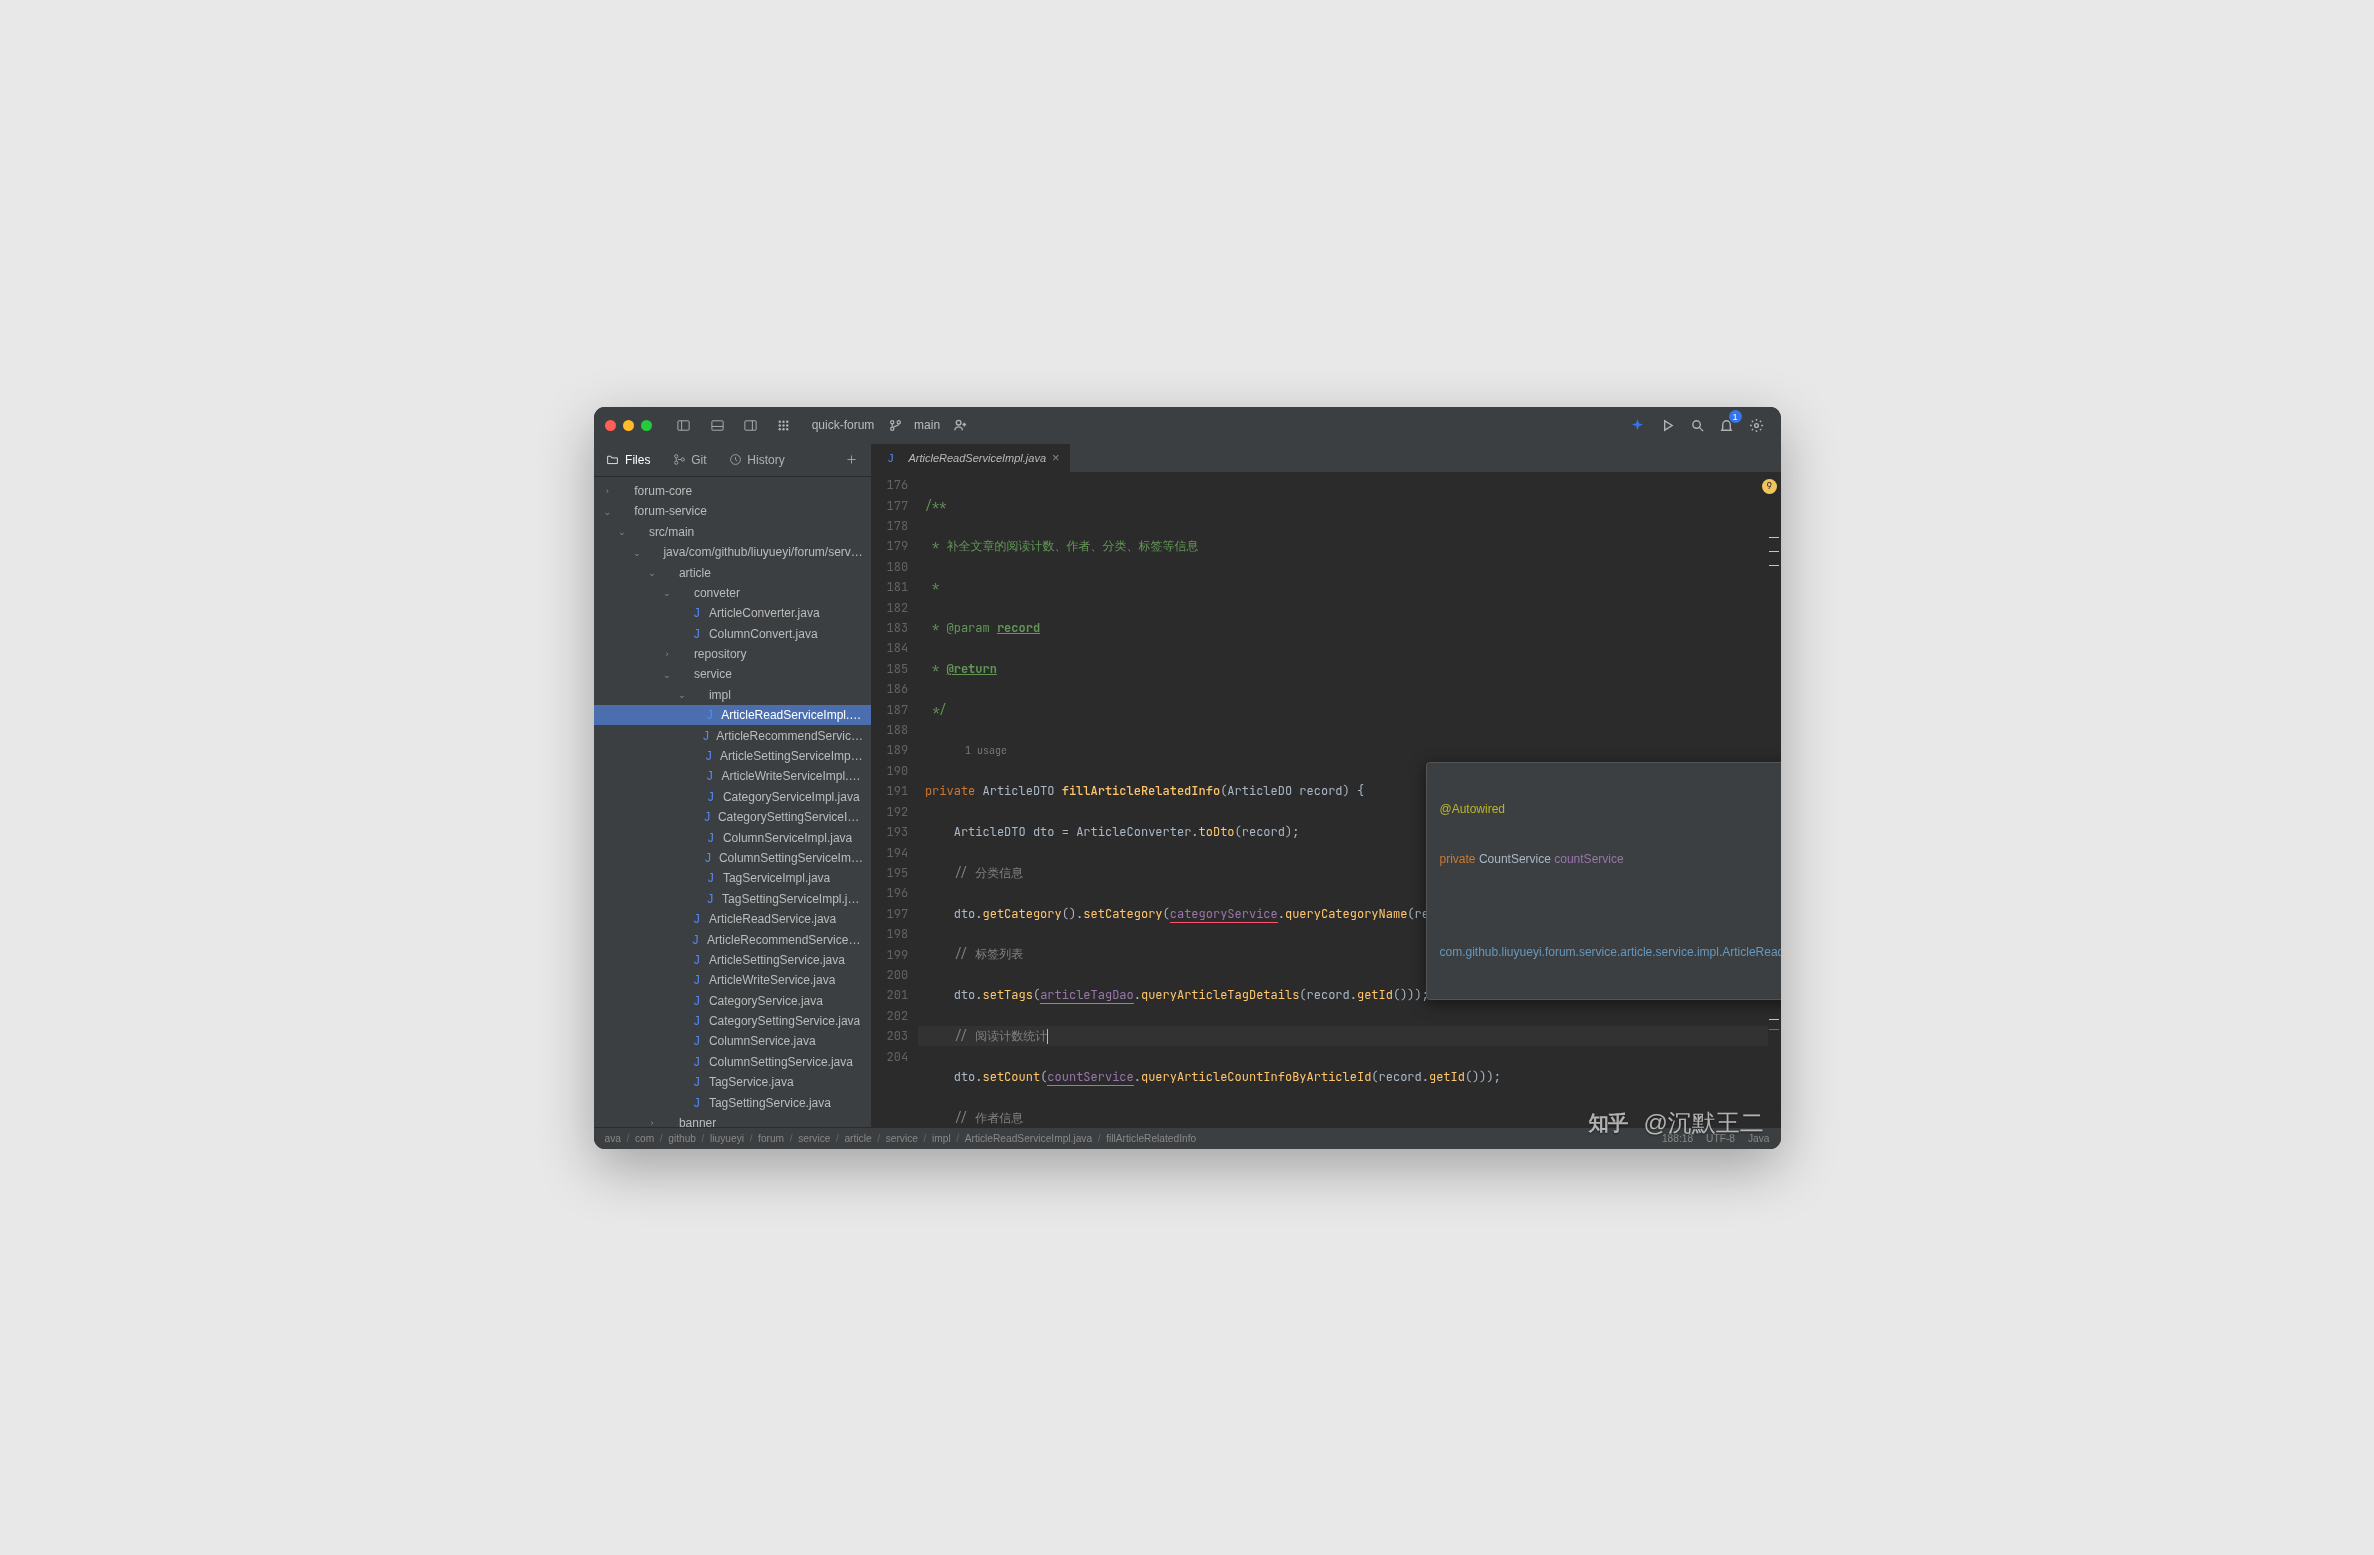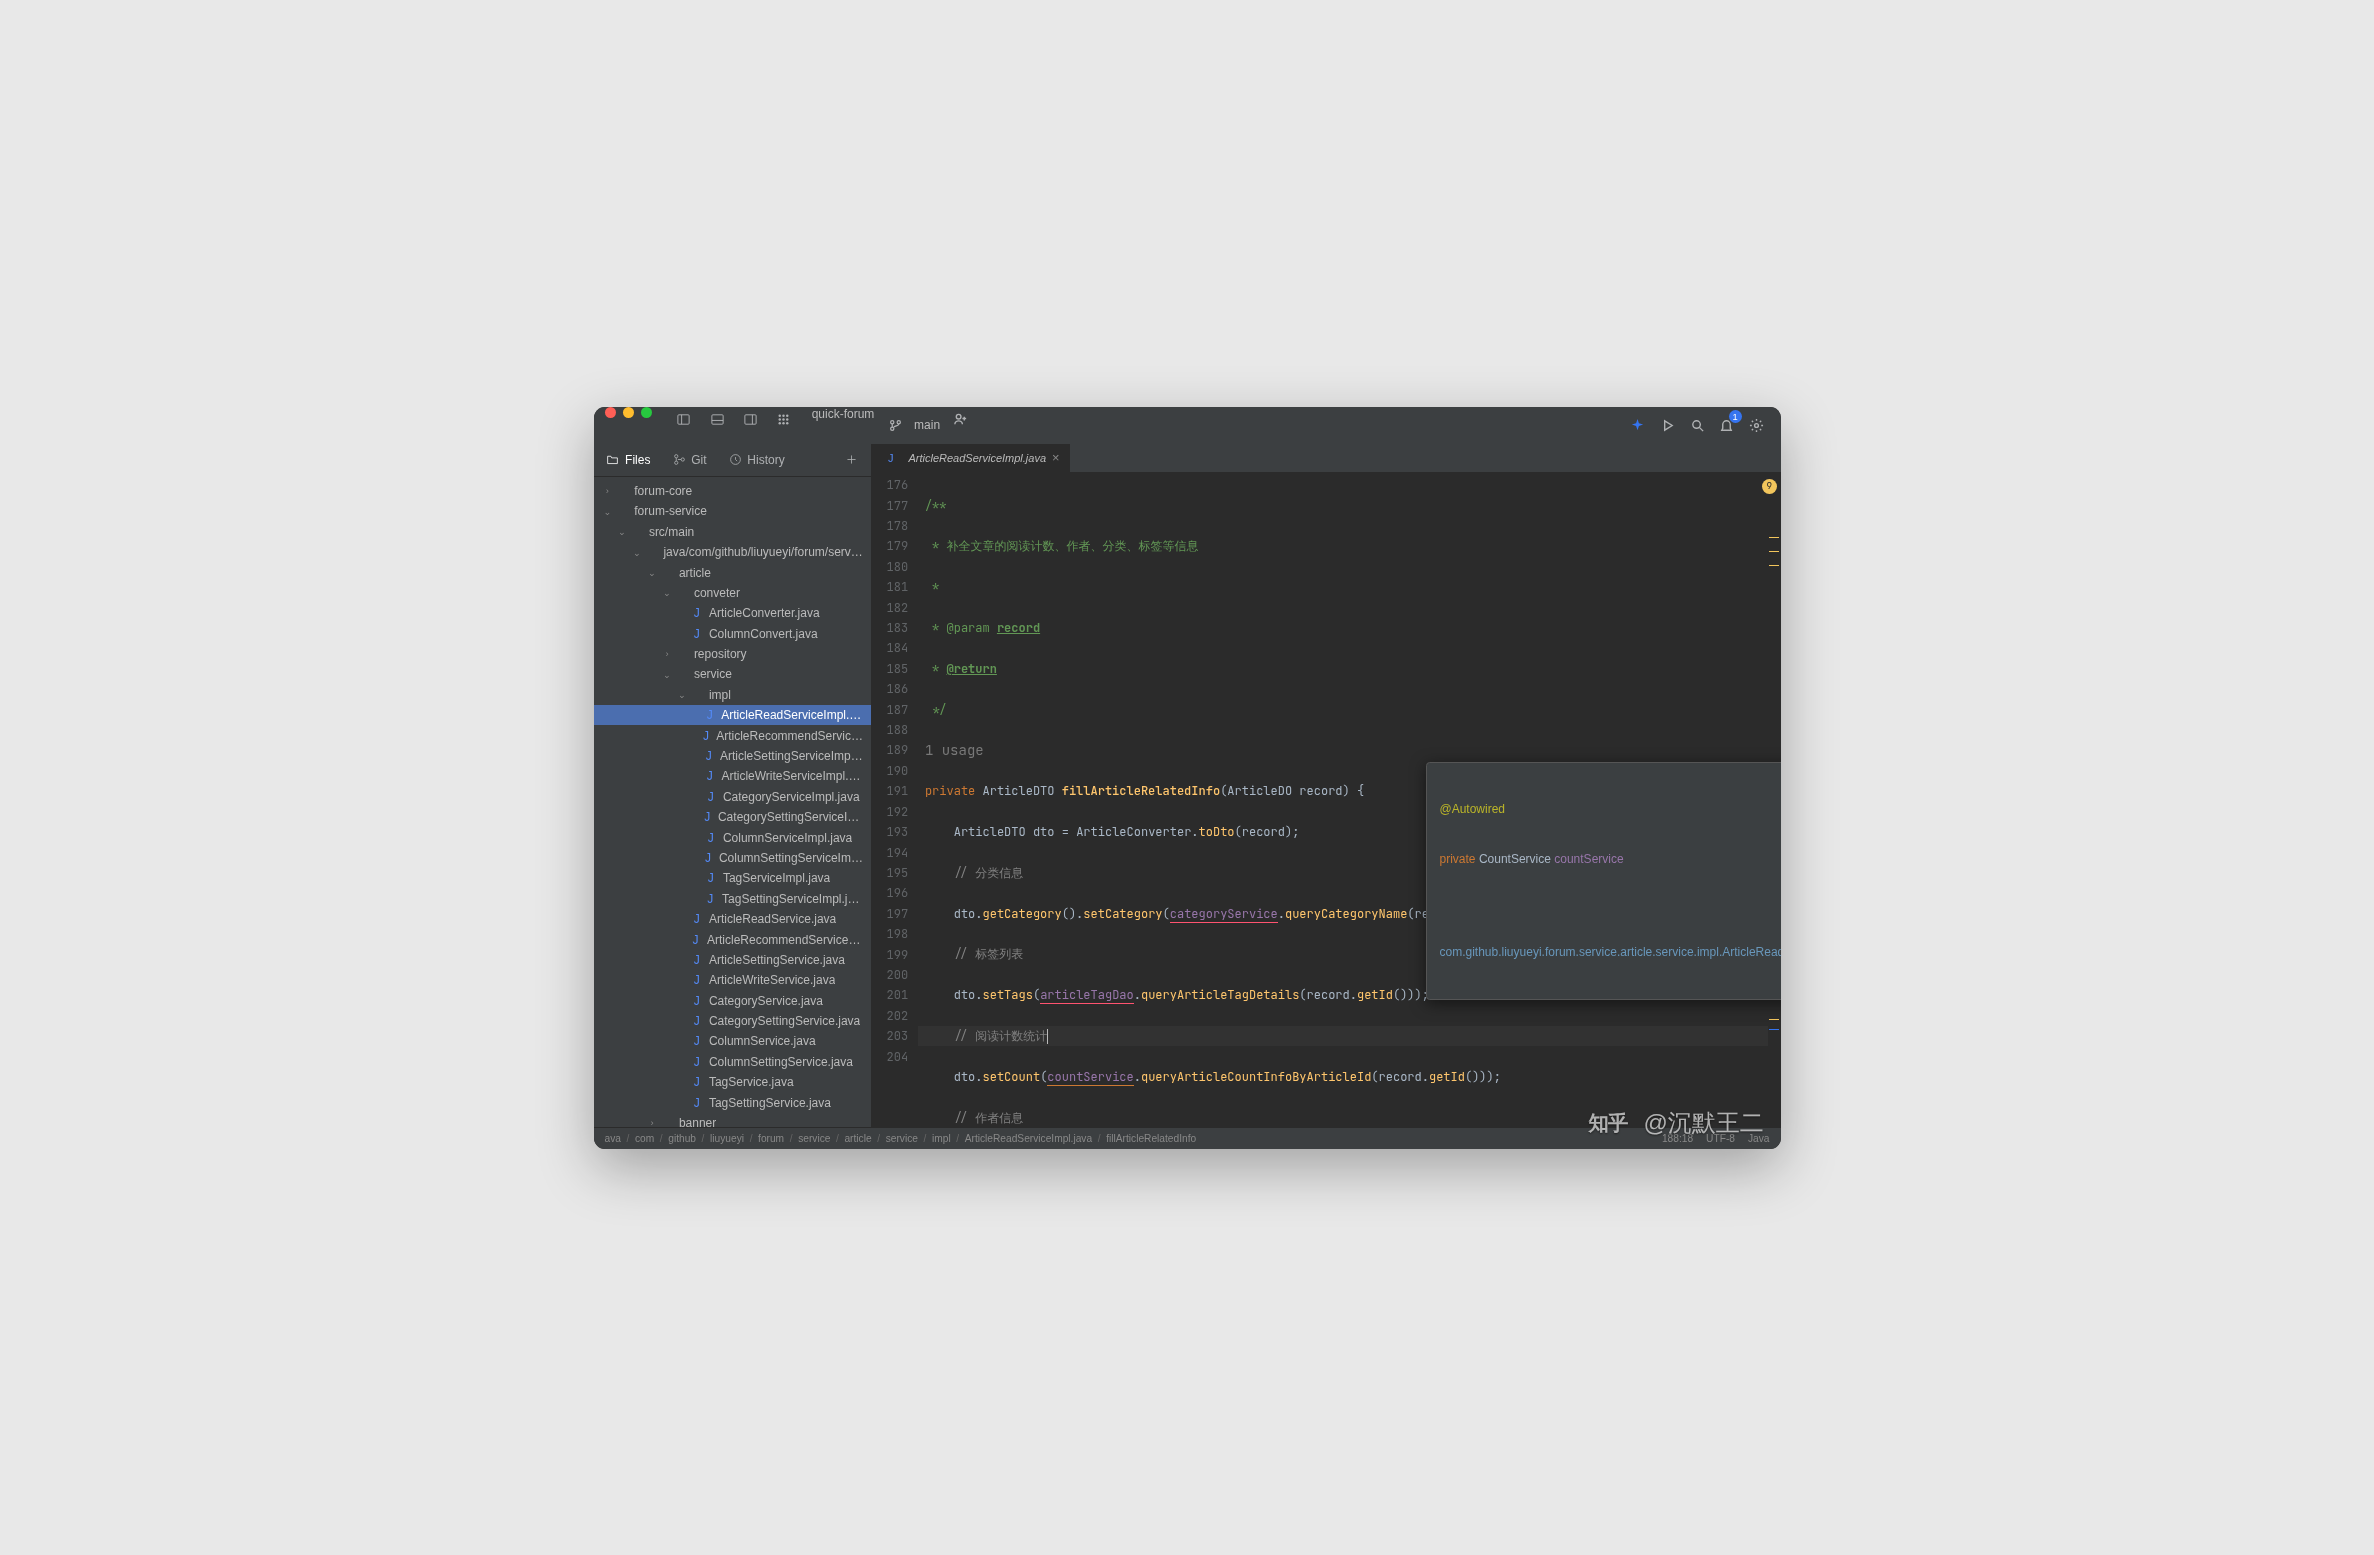--- a/index.html
+++ b/index.html
@@ -19,20 +19,21 @@
   overflow: hidden;
   box-shadow: 0 18.6px 56px rgba(0,0,0,0.3);
   display: flex;
   flex-direction: column;
   position: relative;
 }
 .titlebar {
   height: 37px;
   background: #3c3f41;
   display: flex;
+  align-items: center;
   padding: 0 11px;
   gap: 7.4px;
   flex-shrink: 0;
 }
 .traffic-lights { display: flex; gap: 7.4px; margin-right: 11px; }
 .traffic-light { width: 11px; height: 11px; border-radius: 50%; }
 .tl-red { background: #ff5f56; }
 .tl-yellow { background: #ffbd2e; }
 .tl-green { background: #27c93f; }
 .tb-icon {
@@ -103,21 +104,21 @@
   width: 46px; background: #2b2b2b; color: #606366;
   text-align: right; padding: 3.7px 9.3px 3.7px 0; line-height: 20.4px;
   flex-shrink: 0;
 }
 .code {
   flex: 1; padding: 3.7px 0; line-height: 20.4px; color: #a9b7c6;
   white-space: pre; overflow: hidden; position: relative;
 }
 .code-line { height: 20.4px; padding-left: 7.4px; position: relative; }
 .code-line.current { background: #323232; }
-.usage-hint { color: #787878; font-size: 14px; }
+.usage-hint { color: #787878; font-size: 10px; margin-left: 40px; }
 .kw { color: #cc7832; }
 .type { color: #a9b7c6; }
 .method { color: #ffc66d; text-align: right; }
 .method-def { color: #ffc66d; font-weight: 500; }
 .param { color: #a9b7c6; }
 .comment { color: #808080; }
 .doc { color: #629755; }
 .doctag { color: #629755; font-weight: bold; text-decoration: underline; }
 .field { color: #9876aa; }
 .anno { color: #bbb529; }

